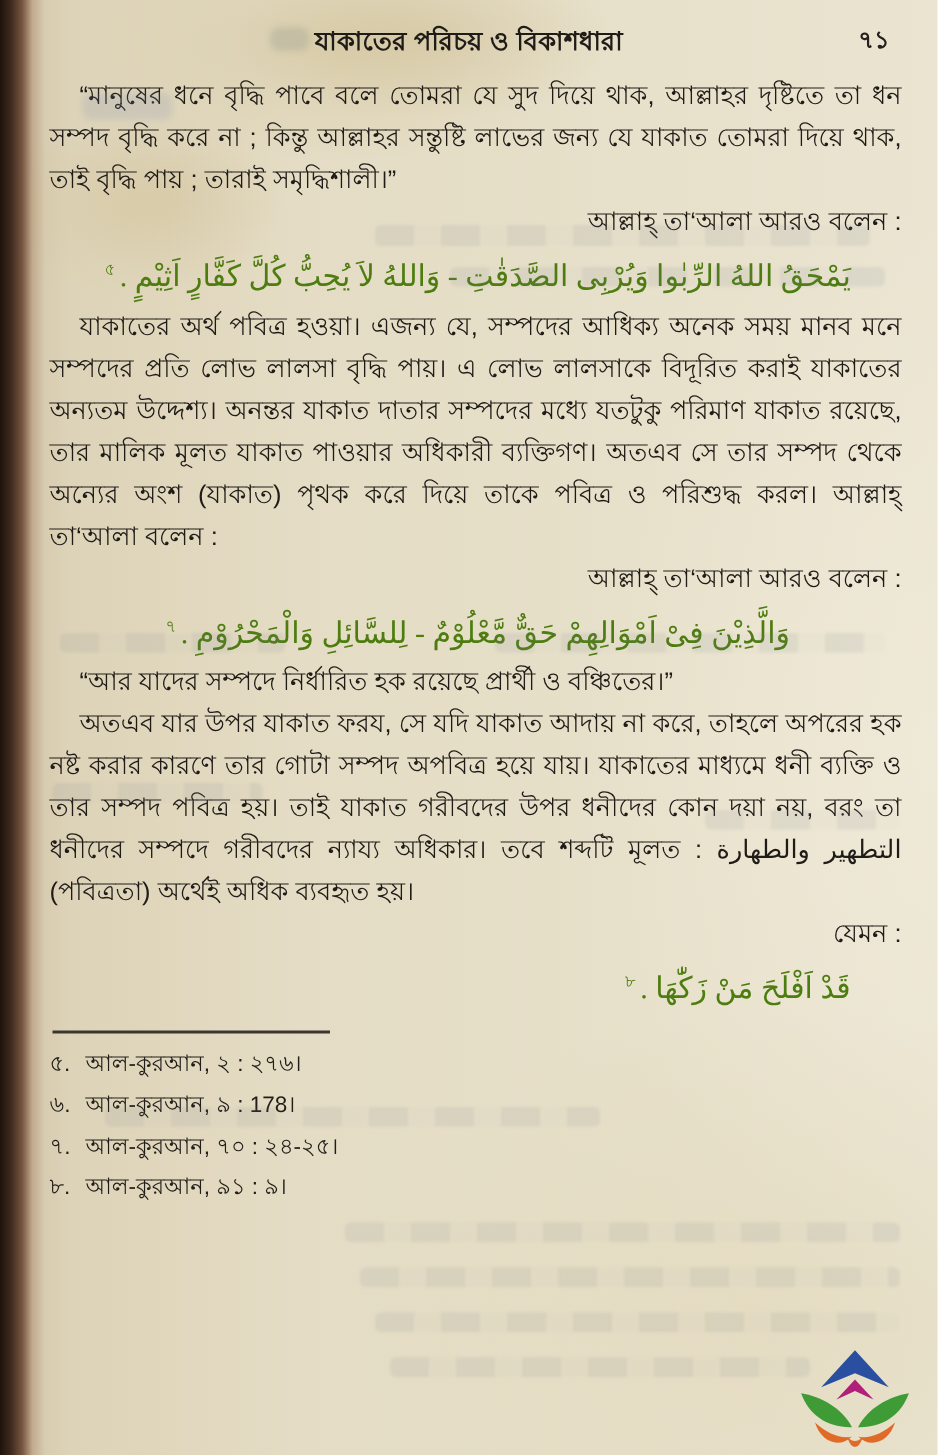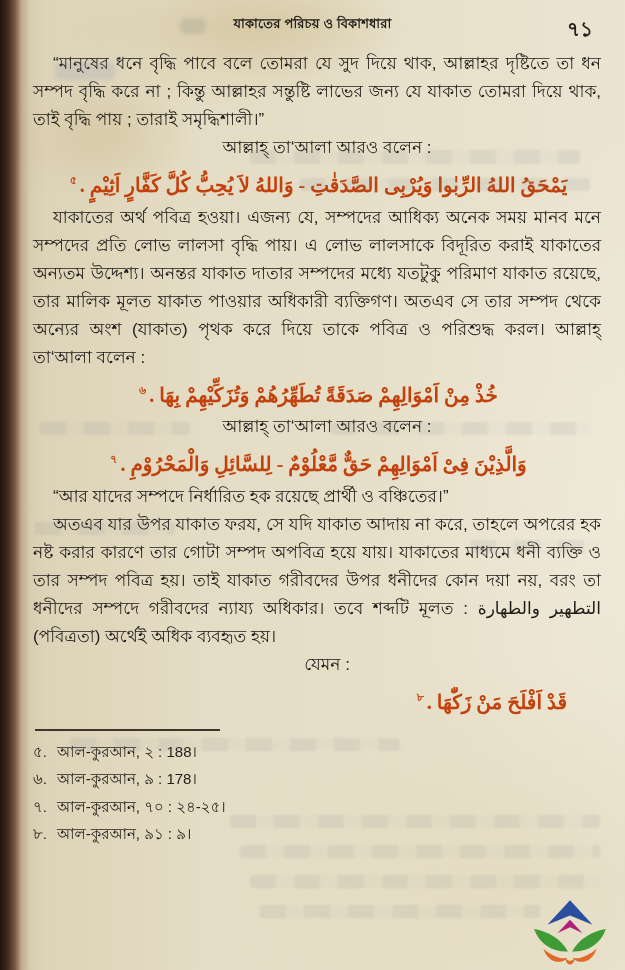--- a/index.html
+++ b/index.html
@@ -24,40 +24,40 @@
   .stain-b { left: 40px; top: 70px; width: 150px; height: 120px; background: radial-gradient(ellipse, rgba(190,168,112,.15), transparent 70%); }
   .ghost {
     position: absolute; pointer-events: none;
     background: repeating-linear-gradient(90deg, rgba(118,124,136,.16) 0 26px, rgba(118,124,136,.03) 26px 44px);
     filter: blur(1.2px); border-radius: 4px; opacity: .75;
   }
   .smudge { position: absolute; pointer-events: none; border-radius: 6px; filter: blur(2px); }
 
   .page-header {
     position: absolute; top: 14px; left: 80px; right: 80px;
-    text-align: center; font-size: 13px; font-weight: bold;
+    text-align: center; font-size: 17px; font-weight: bold;
     color: #1f1b17; letter-spacing: .2px;
   }
   .page-number {
     position: absolute; top: 14px; right: 32px;
-    font-size: 20px; font-weight: bold; color: #24201b;
+    font-size: 16px; font-weight: bold; color: #24201b;
   }
 
   .content {
     position: absolute; top: 50px; left: 33px; right: 24px;
     color: #1f1b17; font-size: 17px; line-height: 28px;
     text-align: justify;
   }
   .para { margin: 0; text-indent: 20px; }
-  .lead { margin: 0; text-indent: 20px; text-align: center; }
+  .lead { margin: 0; text-indent: 20px; text-align: right; }
   .verse {
     direction: rtl; unicode-bidi: plaintext;
     text-align: center; font-size: 20px; line-height: 31px;
     margin: 3px 0; font-family: "Liberation Serif", serif;
-    font-weight: bold; color: #c2410c;
+    font-weight: normal; color: #4d7c0f;
   }
   .verse-right { text-align: right; margin-right: 34px; }
   .verse .marker { font-size: 11px; vertical-align: super; font-family: "Liberation Sans", sans-serif; padding: 0 3px; }
 
   .footnote-sep {
     width: 185px; border: none; border-top: 2px solid #3c362e;
     margin: 11px 0 7px 2px;
   }
   .footnotes { font-size: 15px; line-height: 27.5px; color: #211d18; }
   .fn-row { display: flex; }
@@ -74,34 +74,33 @@
 <div class="stain stain-b"></div>
 
 <div class="page-header">যাকাতের পরিচয় ও বিকাশধারা</div>
 <div class="page-number">৭১</div>
 
 <div class="content">
   <p class="para">“মানুষের ধনে বৃদ্ধি পাবে বলে তোমরা যে সুদ দিয়ে থাক, আল্লাহর দৃষ্টিতে তা ধন সম্পদ বৃদ্ধি করে না ; কিন্তু আল্লাহর সন্তুষ্টি লাভের জন্য যে যাকাত তোমরা দিয়ে থাক, তাই বৃদ্ধি পায় ; তারাই সমৃদ্ধিশালী।”</p>
   <p class="lead">আল্লাহ্ তা‘আলা আরও বলেন :</p>
   <div class="verse"><span>يَمْحَقُ اللهُ الرِّبٰوا وَيُرْبِى الصَّدَقٰتِ - وَاللهُ لاَ يُحِبُّ كُلَّ كَفَّارٍ اَثِيْمٍ .</span><span class="marker">৫</span></div>
   <p class="para">যাকাতের অর্থ পবিত্র হওয়া। এজন্য যে, সম্পদের আধিক্য অনেক সময় মানব মনে সম্পদের প্রতি লোভ লালসা বৃদ্ধি পায়। এ লোভ লালসাকে বিদূরিত করাই যাকাতের অন্যতম উদ্দেশ্য। অনন্তর যাকাত দাতার সম্পদের মধ্যে যতটুকু পরিমাণ যাকাত রয়েছে, তার মালিক মূলত যাকাত পাওয়ার অধিকারী ব্যক্তিগণ। অতএব সে তার সম্পদ থেকে অন্যের অংশ (যাকাত) পৃথক করে দিয়ে তাকে পবিত্র ও পরিশুদ্ধ করল। আল্লাহ্ তা‘আলা বলেন :</p>
-  <div class="verse"><span>خُذْ مِنْ اَمْوَالِهِمْ صَدَقَةً تُطَهِّرُهُمْ وَتُزَكِّيْهِمْ بِهَا .</span><span class="marker">৬</span></div>
   <p class="lead">আল্লাহ্ তা‘আলা আরও বলেন :</p>
   <div class="verse"><span>وَالَّذِيْنَ فِىْ اَمْوَالِهِمْ حَقٌّ مَّعْلُوْمٌ - لِلسَّائِلِ وَالْمَحْرُوْمِ .</span><span class="marker">৭</span></div>
   <p class="para">“আর যাদের সম্পদে নির্ধারিত হক রয়েছে প্রার্থী ও বঞ্চিতের।”</p>
   <p class="para">অতএব যার উপর যাকাত ফরয, সে যদি যাকাত আদায় না করে, তাহলে অপরের হক নষ্ট করার কারণে তার গোটা সম্পদ অপবিত্র হয়ে যায়। যাকাতের মাধ্যমে ধনী ব্যক্তি ও তার সম্পদ পবিত্র হয়। তাই যাকাত গরীবদের উপর ধনীদের কোন দয়া নয়, বরং তা ধনীদের সম্পদে গরীবদের ন্যায্য অধিকার। তবে শব্দটি মূলত : التطهير والطهارة (পবিত্রতা) অর্থেই অধিক ব্যবহৃত হয়।</p>
   <p class="lead">যেমন :</p>
   <div class="verse verse-right"><span>قَدْ اَفْلَحَ مَنْ زَكّٰهَا .</span><span class="marker">৮</span></div>
 
   <hr class="footnote-sep">
 
   <div class="footnotes">
     <div class="fn-row">
       <span class="fn-num">৫.</span>
-      <span class="fn-text">আল-কুরআন, ২ : 188।</span>
+      <span class="fn-text">আল-কুরআন, ২ : ২৭৬।</span>
     </div>
     <div class="fn-row">
       <span class="fn-num">৬.</span>
       <span class="fn-text">আল-কুরআন, ৯ : 178।</span>
     </div>
     <div class="fn-row">
       <span class="fn-num">৭.</span>
       <span class="fn-text">আল-কুরআন, ৭০ : ২৪-২৫।</span>
     </div>
     <div class="fn-row">

